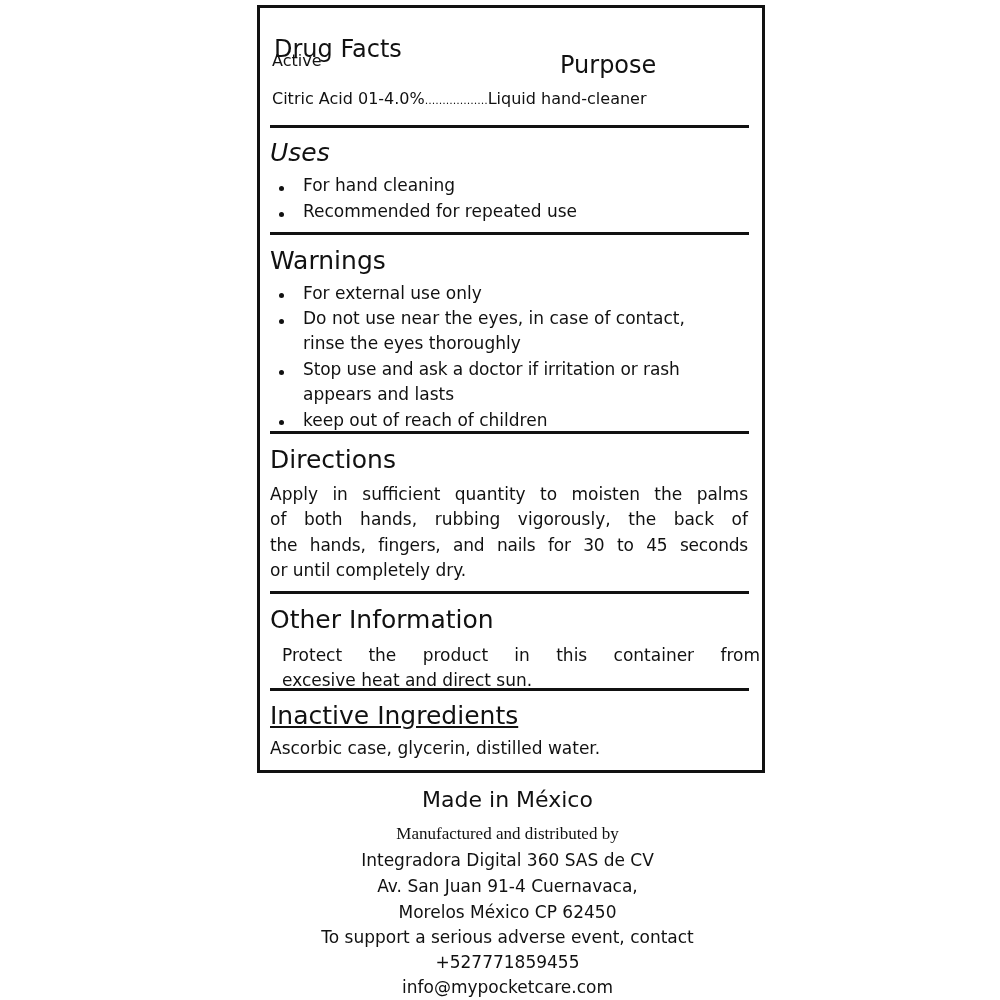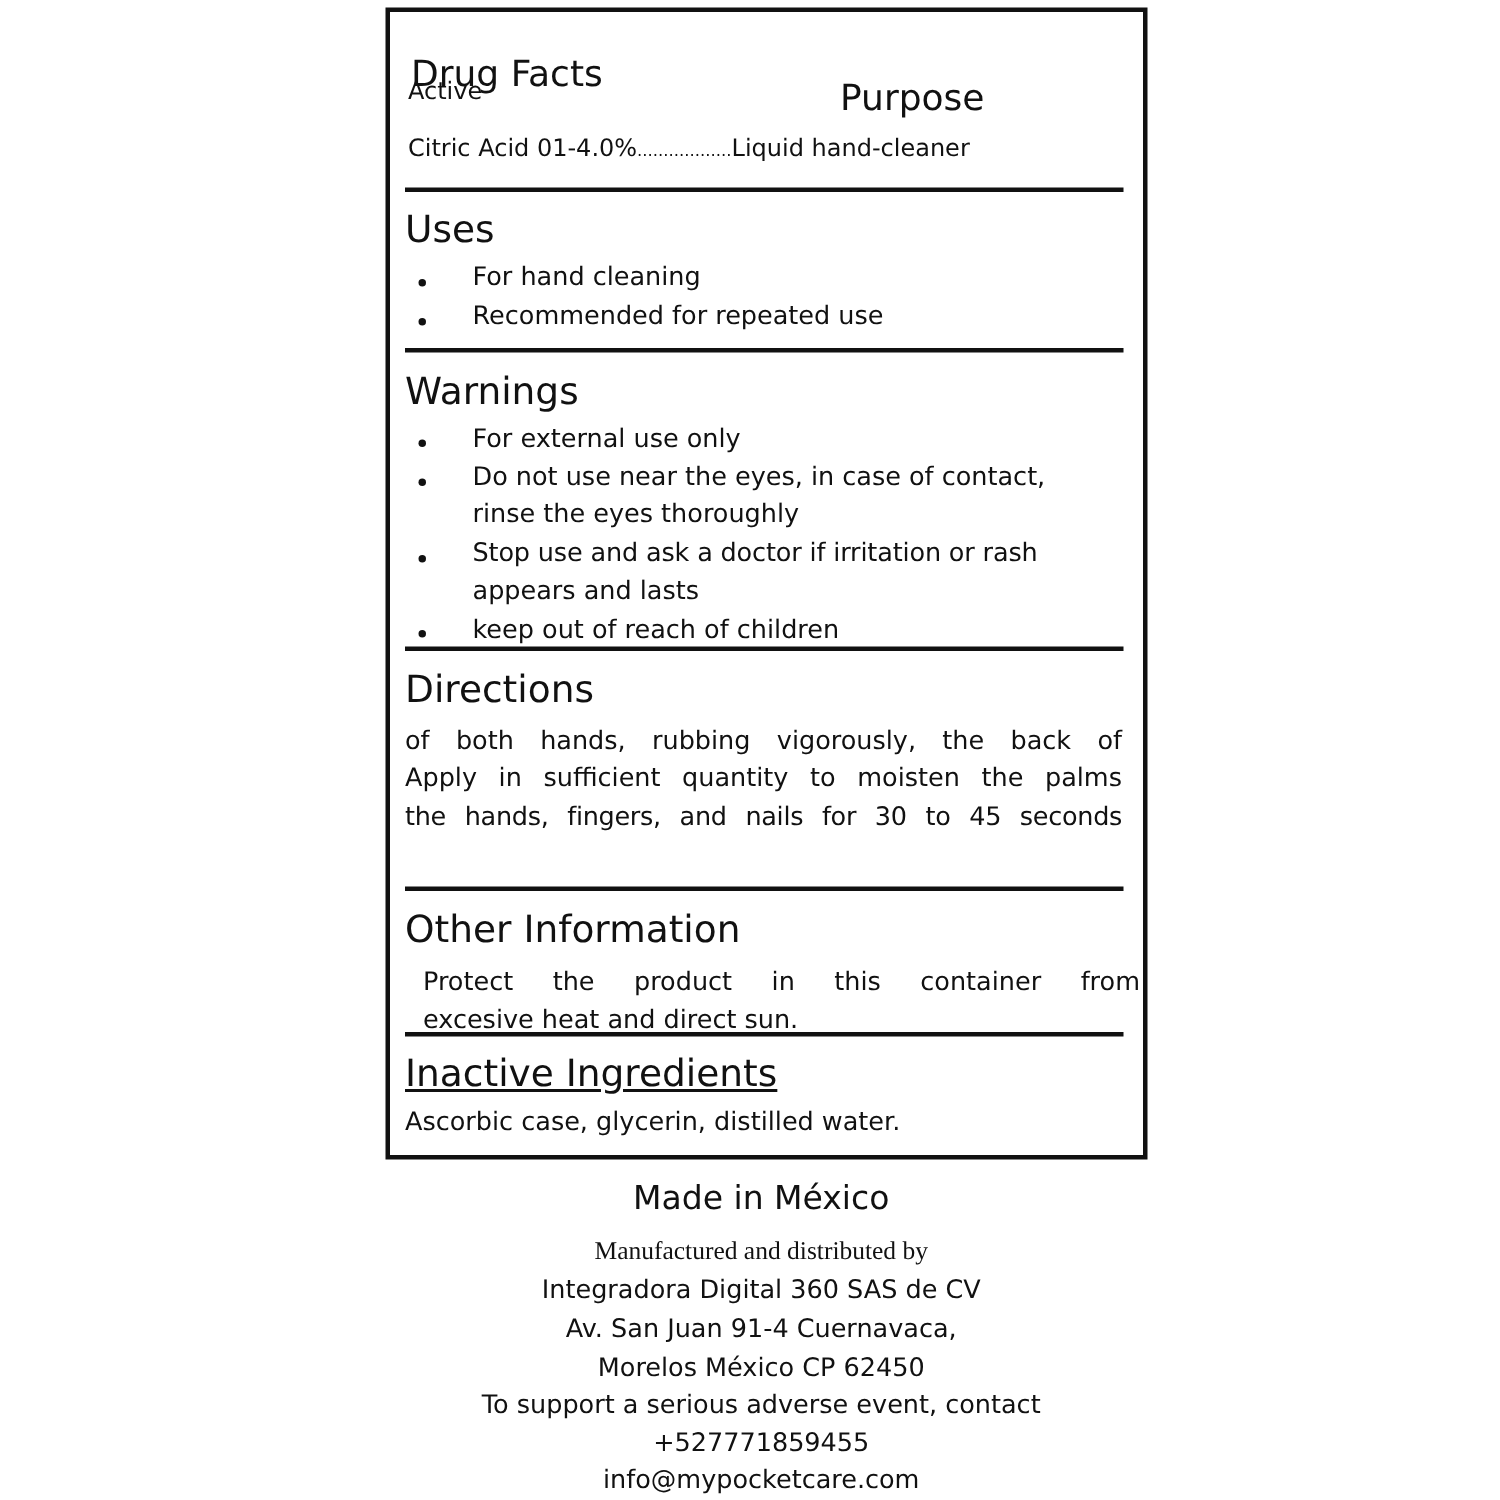--- a/index.html
+++ b/index.html
@@ -6,21 +6,21 @@
     body { width: 1000px; height: 1000px; position: relative; overflow: hidden;
            font-family: "DejaVu Sans", sans-serif; color: #111; }
     .panel { position: absolute; left: 257px; top: 5px; width: 502px; height: 762px;
              border: 3px solid #111; box-sizing: content-box; }
     .abs { position: absolute; white-space: nowrap; }
     .sep { position: absolute; left: 10px; width: 479px; height: 3px; background: #111; }
     .h-title { font-size: 24px; left: 14px; }
     .h-sect { font-size: 25px; left: 10px; }
     .body-t { font-size: 17px; }
     .bullet { position: absolute; left: 19px; width: 5px; height: 5px; border-radius: 50%; background: #111; }
-    .li { position: absolute; left: 43px; font-size: 17px; white-space: nowrap; margin-left: 12px; }
+    .li { position: absolute; left: 43px; font-size: 17px; white-space: nowrap; }
     .just { position: absolute; left: 10px; width: 478px; font-size: 17px; line-height: 25.3px;
             text-align: justify; text-align-last: justify; white-space: nowrap; }
     .just .row { display: block; text-align: justify; text-align-last: justify; }
     .just .row.last { text-align-last: left; }
     .footer { position: absolute; left: 250px; width: 515px; text-align: center; }
     .footer .made { font-size: 22px; position: absolute; left: 0; width: 100%; top: 787px; }
     .footer .line { font-size: 17px; position: absolute; left: 0; width: 100%; }
   </style>
 </head>
 <body>
@@ -28,21 +28,21 @@
 <div class="panel">
 
   <div class="abs h-title" style="top:27px;">Drug Facts</div>
   <div class="abs h-sect" style="left:12px; top:43px; font-size:16px;">Active</div>
   <div class="abs h-sect" style="left:300px; top:43px; font-size:24px;">Purpose</div>
   <div class="abs body-t" style="left:12px; top:81px; font-size:16px;">
     <span>Citric Acid 01-4.0%</span><span style="font-size:11px; letter-spacing:0px;">..................</span><span>Liquid hand-cleaner</span>
   </div>
   <div class="sep" style="top:117px;"></div>
 
-  <div class="abs h-sect" style="top:130px;">Uses</div>
+  <div class="abs h-sect" style="top:130px;font-style:italic;">Uses</div>
   <div class="bullet" style="top:178px;"></div>
   <div class="li" style="top:167px;">For hand cleaning</div>
   <div class="bullet" style="top:204px;"></div>
   <div class="li" style="top:193px;">Recommended for repeated use</div>
   <div class="sep" style="top:224px;"></div>
 
   <div class="abs h-sect" style="top:238px;">Warnings</div>
   <div class="bullet" style="top:285px;"></div>
   <div class="li" style="top:275px;">For external use only</div>
   <div class="bullet" style="top:311px;"></div>
@@ -50,23 +50,24 @@
   <div class="li" style="top:325px;">rinse the eyes thoroughly</div>
   <div class="bullet" style="top:362px;"></div>
   <div class="li" style="top:351px; letter-spacing:-0.1px;">Stop use and ask a doctor if irritation or rash</div>
   <div class="li" style="top:376px;">appears and lasts</div>
   <div class="bullet" style="top:412px;"></div>
   <div class="li" style="top:402px;">keep out of reach of children</div>
   <div class="sep" style="top:423px;"></div>
 
   <div class="abs h-sect" style="top:437px;">Directions</div>
   <div class="just" style="top:474px;">
+    <span class="row">Apply in sufficient quantity to moisten the palms</span>
     <span class="row">of both hands, rubbing vigorously, the back of</span>
-    <span class="row">Apply in sufficient quantity to moisten the palms</span>
     <span class="row" style="letter-spacing:-0.2px;">the hands, fingers, and nails for 30 to 45 seconds</span>
+    <span class="row last">or until completely dry.</span>
   </div>
   <div class="sep" style="top:583px;"></div>
 
   <div class="abs h-sect" style="top:597px;">Other Information</div>
   <div class="just" style="top:635px;margin-left:12px;">
     <span class="row">Protect the product in this container from</span>
     <span class="row last">excesive heat and direct sun.</span>
   </div>
   <div class="sep" style="top:680px;"></div>
 

